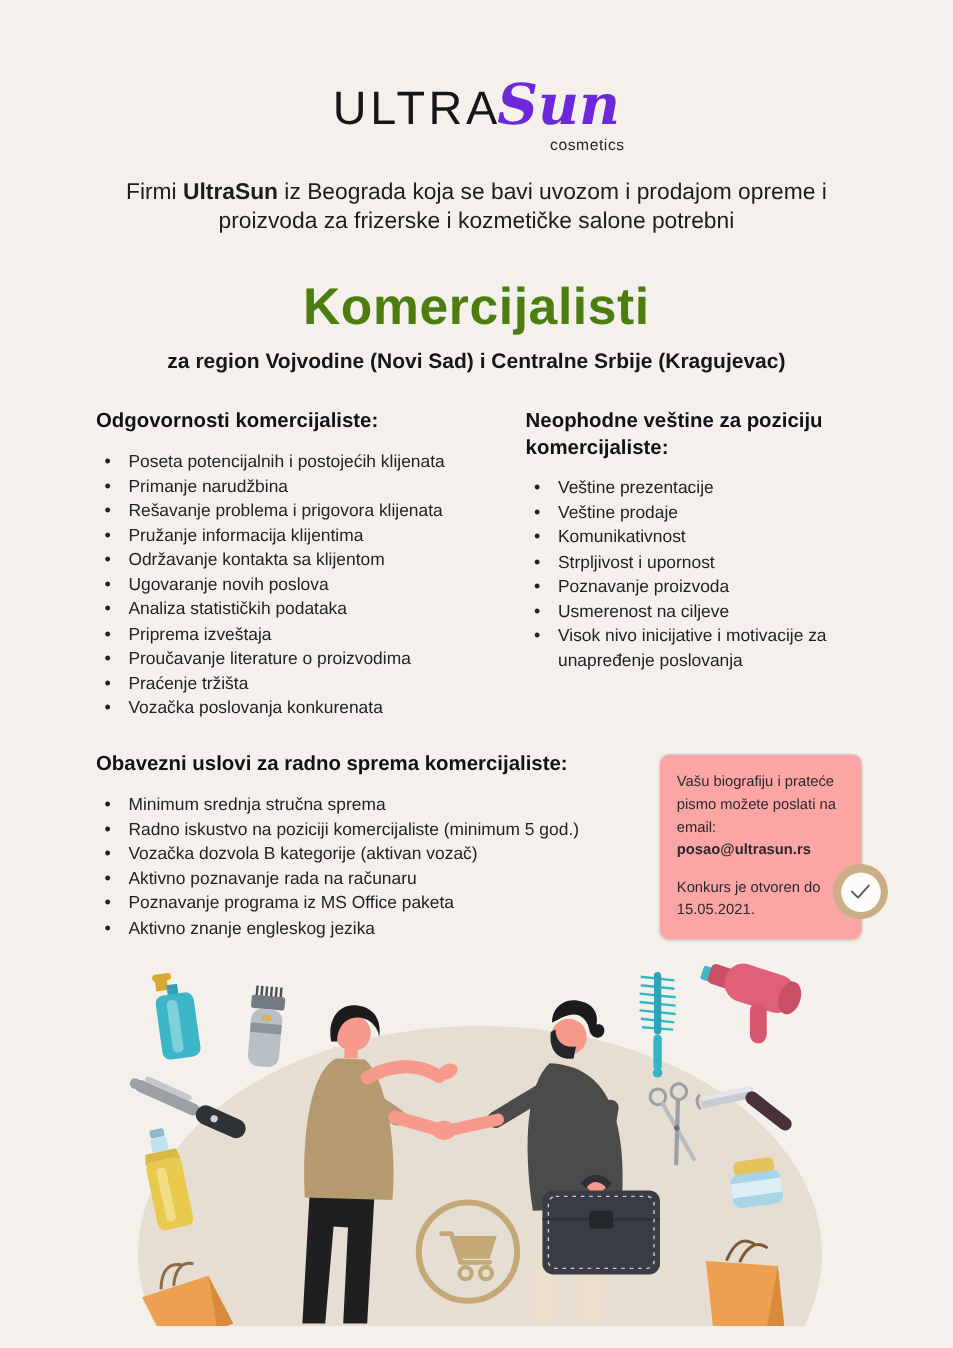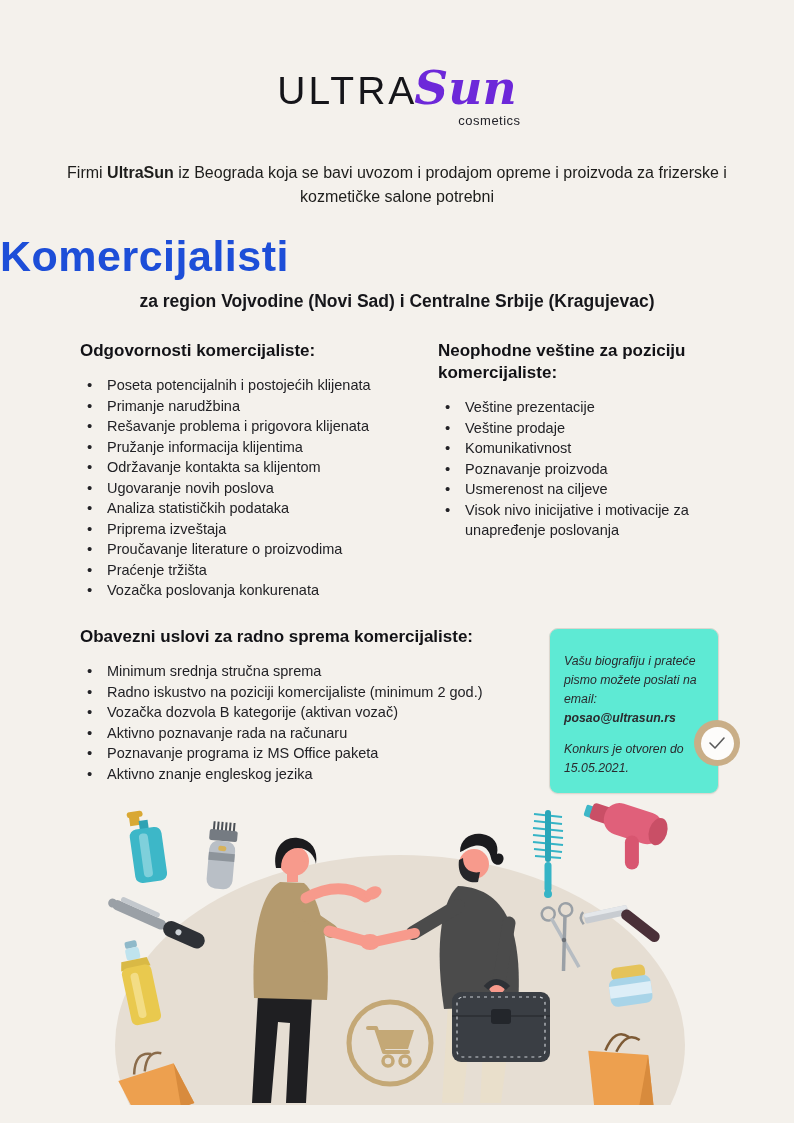--- a/index.html
+++ b/index.html
@@ -8,41 +8,41 @@
     background:#f4f1ec;color:#1d1d1b;
     font-family:"Liberation Sans", sans-serif;
   }
   
   .logo{position:absolute;top:60px;left:0;right:0;text-align:center;}
   .logo-inner{display:inline-block;position:relative;white-space:nowrap;}
   .logo-ultra{font-size:39px;letter-spacing:3px;font-weight:400;color:#15151a;vertical-align:baseline;}
   .logo-sun{font-family:"DejaVu Serif", serif;font-style:italic;font-weight:700;font-size:47px;color:#6d28d9;margin-left:-3px;}
   .logo-cosmetics{position:absolute;right:-4px;bottom:-13px;font-size:13px;letter-spacing:0.5px;color:#23232a;font-weight:400;}
   
-  .intro{position:absolute;top:145px;left:67px;width:660px;text-align:center;
-    font-size:16px;line-height:24px;color:#1d1d1b;}
+  .intro{position:absolute;top:130px;left:67px;width:660px;text-align:center;
+    font-size:19px;line-height:24px;color:#1d1d1b;}
   .intro b{font-weight:700;}
   
-  .title{position:absolute;top:203px;left:0;right:0;text-align:left;
-    font-size:43px;font-weight:800;letter-spacing:0.5px;color:#1d4ed8;}
+  .title{position:absolute;top:203px;left:0;right:0;text-align:center;
+    font-size:43px;font-weight:800;letter-spacing:0.5px;color:#4d7c0f;}
   .subtitle{position:absolute;top:275px;left:0;right:0;text-align:center;
     font-size:17.5px;font-weight:700;color:#16161a;margin-top:16px;}
   
   .section h2{margin:0;font-size:17px;line-height:22px;font-weight:700;color:#121216;}
   .section ul{margin:13px 0 0;padding:0;list-style:none;font-size:14.5px;line-height:20.5px;color:#222226;}
   .section li{position:relative;padding-left:27px;}
   .section li::before{content:"\2022";position:absolute;left:7px;top:0;font-size:15px;color:#222226;}
   .col-left{position:absolute;left:80px;top:340px;width:355px;}
   .col-right{position:absolute;left:438px;top:340px;width:285px;}
   .requirements{position:absolute;left:80px;top:626px;width:470px;}
   
   .note-box{position:absolute;left:549px;top:628px;width:170px;box-sizing:border-box;
-    background:#5eead4;border:1px solid #dcd7cf;border-radius:9px;
-    padding:23px 12px 15px 14px;font-size:12.3px;line-height:19px;color:#2a2a2e;
-    box-shadow:0 1px 2px rgba(0,0,0,0.04);font-style:italic;}
+    background:#fca5a5;border:1px solid #dcd7cf;border-radius:9px;
+    padding:13px 12px 15px 14px;font-size:12.3px;line-height:19px;color:#2a2a2e;
+    box-shadow:0 1px 2px rgba(0,0,0,0.04);}
   .note-box p{margin:0;}
   .note-box p + p{margin-top:12px;}
   .note-box b{font-weight:700;}
   .badge{position:absolute;left:694px;top:720px;width:46px;height:46px;border-radius:50%;
     background:#c9ae87;display:flex;align-items:center;justify-content:center;}
   .badge-inner{width:33px;height:33px;border-radius:50%;background:#fdfcfa;
     display:flex;align-items:center;justify-content:center;}
   
   .illu{position:absolute;left:0;top:790px;width:794px;height:315px;}
 </style>
@@ -77,31 +77,32 @@
       <li>Vozačka poslovanja konkurenata</li>
     </ul>
 </div>
 
 <div class="section col-right">
   <h2>Neophodne veštine za poziciju komercijaliste:</h2>
   <ul>
       <li>Veštine prezentacije</li>
       <li>Veštine prodaje</li>
       <li>Komunikativnost</li>
+      <li>Strpljivost i upornost</li>
       <li>Poznavanje proizvoda</li>
       <li>Usmerenost na ciljeve</li>
       <li>Visok nivo inicijative i motivacije za unapređenje poslovanja</li>
     </ul>
 </div>
 
 <div class="section requirements">
   <h2>Obavezni uslovi za radno sprema komercijaliste:</h2>
   <ul>
       <li>Minimum srednja stručna sprema</li>
-      <li>Radno iskustvo na poziciji komercijaliste (minimum 2 god.)</li>
+      <li>Radno iskustvo na poziciji komercijaliste (minimum 5 god.)</li>
       <li>Vozačka dozvola B kategorije (aktivan vozač)</li>
       <li>Aktivno poznavanje rada na računaru</li>
       <li>Poznavanje programa iz MS Office paketa</li>
       <li>Aktivno znanje engleskog jezika</li>
     </ul>
 </div>
 
 <div class="note-box">
   <p><span>Vašu biografiju i prateće pismo možete poslati na email: </span><b>posao@ultrasun.rs</b></p>
   <p>Konkurs je otvoren do 15.05.2021.</p>

